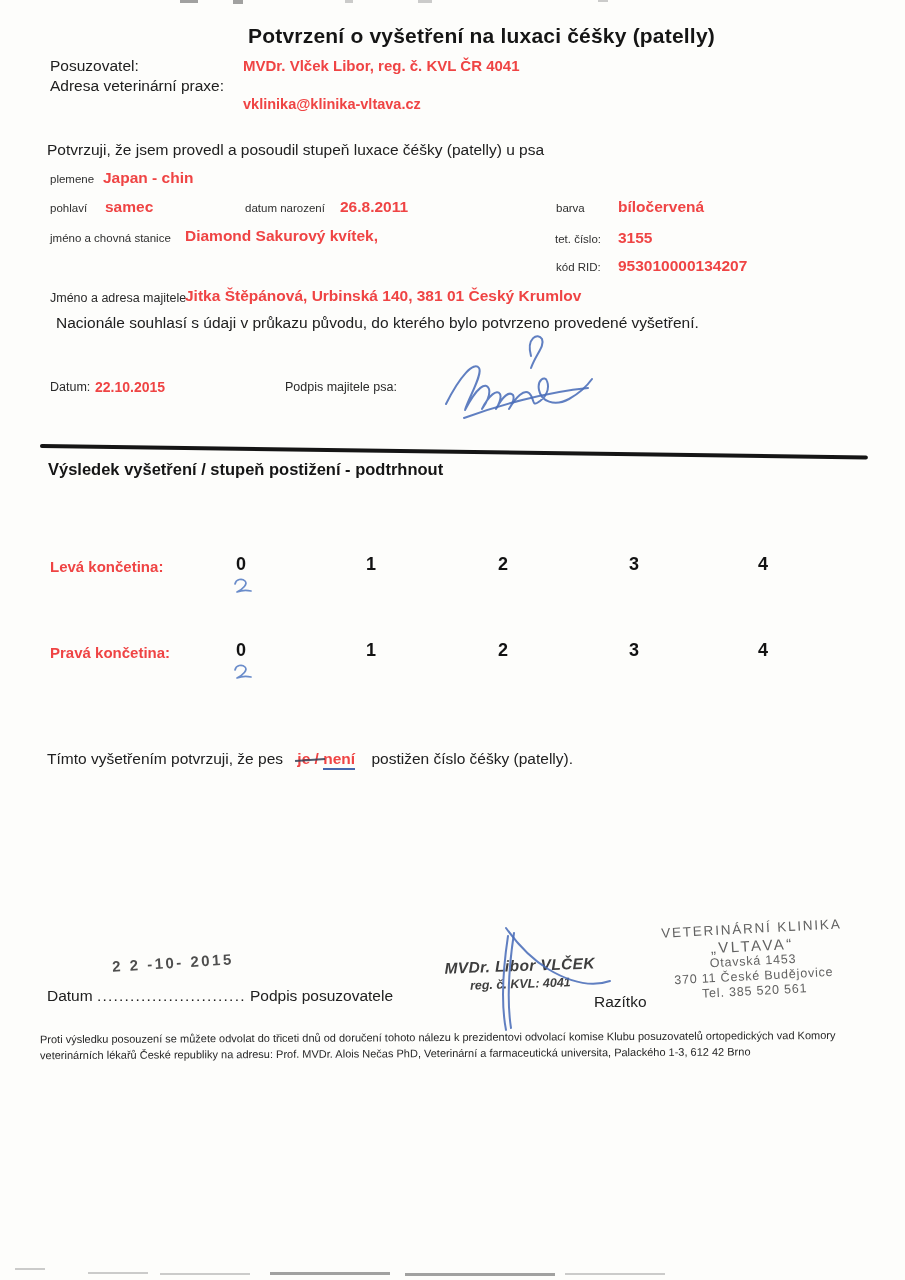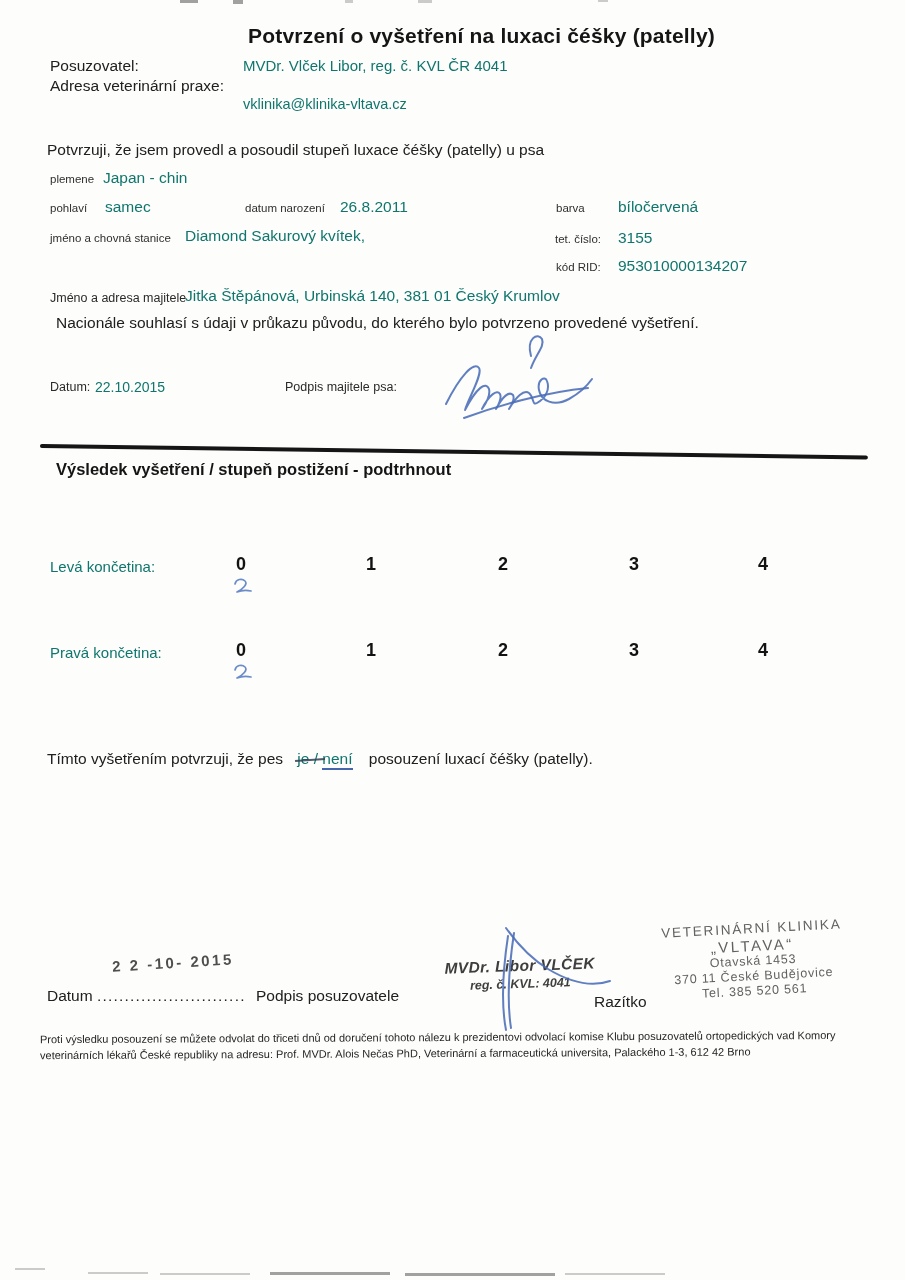--- a/index.html
+++ b/index.html
@@ -6,21 +6,21 @@
   html,body { background:#e9e9e9; }
   body { font-family:"Liberation Sans", sans-serif; }
   .page {
     position:relative; width:905px; height:1280px; margin:0 auto;
     background:#fdfdfb; overflow:hidden; color:#1d1d1d;
   }
   .abs { position:absolute; white-space:nowrap; }
   .sm  { font-size:11.5px; color:#2f2f2f; }
   .md  { font-size:12.5px; color:#2a2a2a; }
   .txt { font-size:15.5px; color:#202020; }
-  .b   { font-weight:normal; color:#0f766e; }
+  .b   { font-weight:bold; color:#ef4444; }
   .title {
     left:58px; width:847px; top:24px; text-align:center;
     font-size:21px; font-weight:bold; letter-spacing:.2px; color:#151515;
   }
   .heading { font-size:16.5px; font-weight:bold; color:#151515; }
   .grade { font-size:18px; font-weight:bold; color:#121212; }
   .divider {
     left:40px; top:444px; width:828px; height:4px; background:#151515;
     transform:rotate(0.8deg); transform-origin:left top; border-radius:2px;
   }
@@ -108,21 +108,21 @@
     <path d="M10,74 C24,46 38,31 43,38 C47,44 33,67 29,80 C41,57 50,51 53,59 C55,67 48,76 46,79 C53,65 61,59 64,64 C66,68 62,76 60,79 C67,66 73,61 77,65 C79,69 75,76 73,79 C80,67 88,59 93,63 C98,67 96,76 101,73 C110,68 114,59 111,51 C109,45 101,50 103,60 C105,71 118,77 133,69 C142,64 151,56 156,49"></path>
     <path d="M28,88 C60,76 110,62 152,58"></path>
   </svg>
 
   <div class="abs md" style="left:50px; top:380px;">Datum:</div>
   <div class="abs b" style="left:95px; top:379px; font-size:14px;">22.10.2015</div>
   <div class="abs md" style="left:285px; top:380px;">Podpis majitele psa:</div>
 
   <div class="abs divider"></div>
 
-  <div class="abs heading" style="left:56px; top:460px;">Výsledek vyšetření / stupeň postižení - podtrhnout</div>
+  <div class="abs heading" style="left:48px; top:460px;">Výsledek vyšetření / stupeň postižení - podtrhnout</div>
 
   <div class="abs b" style="left:50px; top:558px; font-size:15px;">Levá končetina:</div>
   <div class="abs grade" style="left:236px; top:554px;">0</div>
   <div class="abs grade" style="left:366px; top:554px;">1</div>
   <div class="abs grade" style="left:498px; top:554px;">2</div>
   <div class="abs grade" style="left:629px; top:554px;">3</div>
   <div class="abs grade" style="left:758px; top:554px;">4</div>
   <svg class="ink-thin abs" style="left:232px; top:577px;" width="22" height="18" viewBox="0 0 22 18">
     <path d="M3,7 C4,2 10,1 13,4 C16,7 11,12 5,15 C10,13 15,13 19,14"></path>
   </svg>
@@ -135,29 +135,29 @@
   <div class="abs grade" style="left:758px; top:640px;">4</div>
   <svg class="ink-thin abs" style="left:232px; top:663px;" width="22" height="18" viewBox="0 0 22 18">
     <path d="M3,7 C4,2 10,1 13,4 C16,7 11,12 5,15 C10,13 15,13 19,14"></path>
   </svg>
 
   <div class="abs txt" style="left:47px; top:750px;">
     <span>Tímto vyšetřením potvrzuji, že pes</span>
     <span class="strike-wrap" style="margin-left:10px;"><span class="b">je</span><span class="strike-line"></span></span>
     <span class="b">/</span>
     <span class="b neni-underline">není</span>
-    <span style="margin-left:12px;">posouzení luxací čéšky (patelly).</span>
+    <span style="margin-left:12px;">postižen číslo čéšky (patelly).</span>
   </div>
 
   <div class="abs datestamp" style="left:112px; top:954px;">2 2 -10- 2015</div>
 
   <div class="abs txt" style="left:47px; top:987px;">
     <span>Datum</span>
     <span class="dots">...........................</span>
-    <span style="margin-left:6px;text-align:right;">Podpis posuzovatele</span>
+    <span style="margin-left:0;text-align:right;">Podpis posuzovatele</span>
   </div>
 
   <div class="abs vetstamp">
     <div class="l1">MVDr. Libor VLČEK</div>
     <div class="l2">reg. č. KVL: 4041</div>
   </div>
 
   <svg class="ink abs" style="left:468px; top:924px;" width="155" height="112" viewBox="0 0 155 112">
     <path d="M40,12 C35,45 33,80 38,106"></path>
     <path d="M46,9 C41,42 39,78 43,104"></path>

